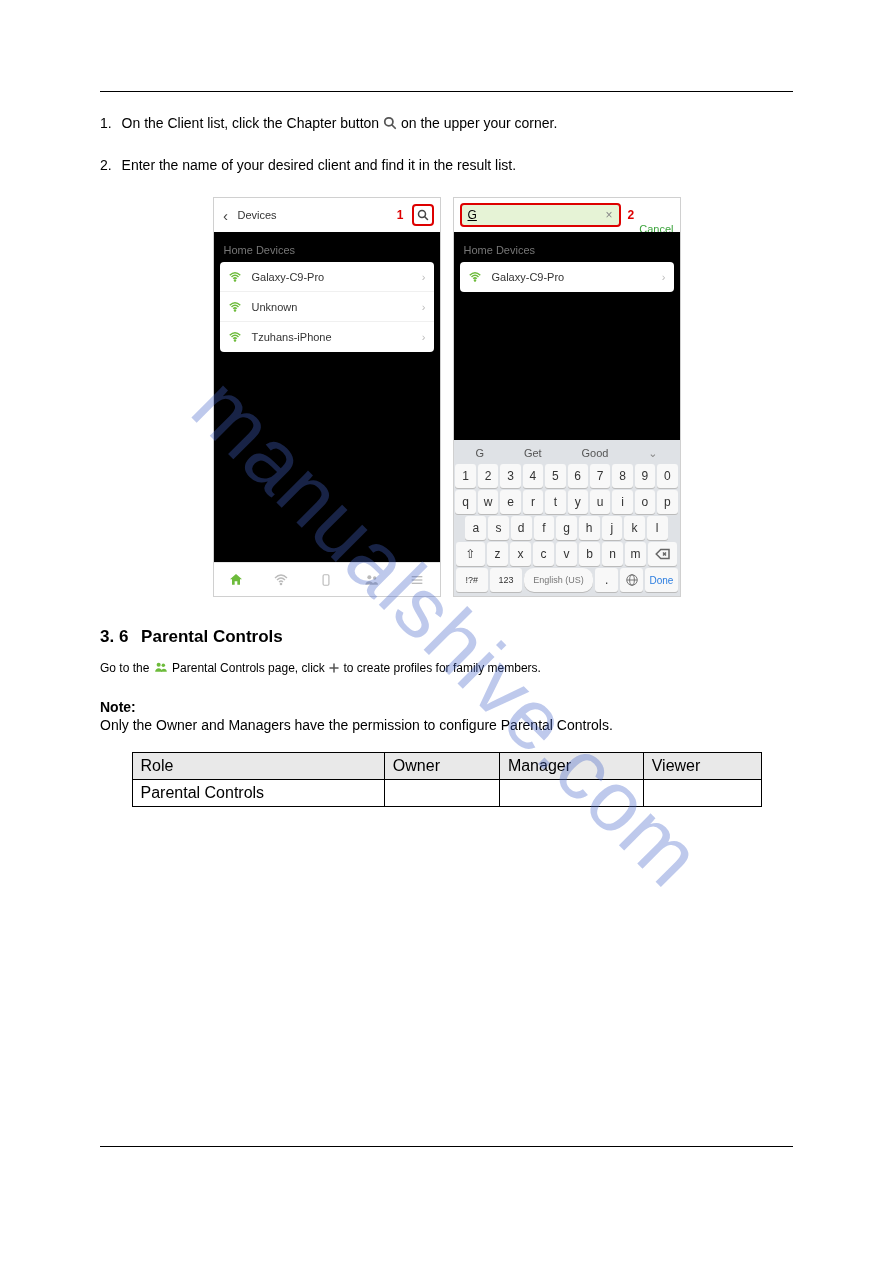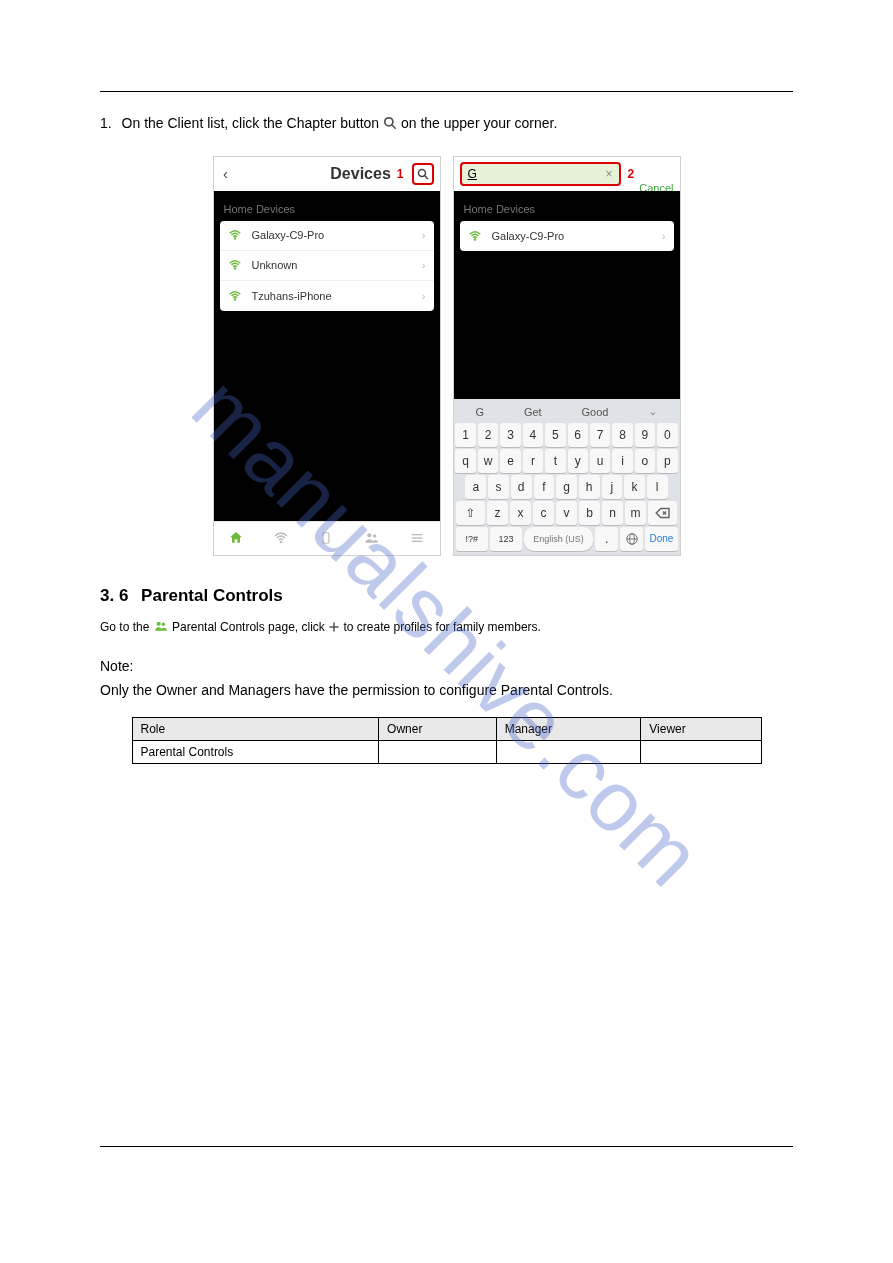--- a/index.html
+++ b/index.html
@@ -80,23 +80,23 @@
     gap: 6px;
   }
   .back-btn {
     width: 12px;
     text-align: center;
     color: #444;
     font-size: 15px;
   }
   .phone-title {
     flex: 1;
-    text-align: right;
-    font-weight: bold;
-    font-size: 16px;
+    text-align: left;
+    font-weight: normal;
+    font-size: 11px;
     color: #333;
   }
   .callout-1 {
     color: #d00;
     font-weight: bold;
     font-size: 12px;
     margin-right: 2px;
   }
   .search-btn-box {
     width: 22px;
@@ -228,27 +228,27 @@
     margin: 30px 0 12px 0;
   }
   .sec-num { margin-right: 8px; }
   .body-p {
     font-size: 12px;
     line-height: 1.5;
     margin-bottom: 20px;
   }
   .inline-parent-icon { color: #6dbb3b; vertical-align: -2px; }
 
-  .note-label { font-weight: normal; font-size: 14px; margin-bottom: 6px; }
+  .note-label { font-weight: bold; font-size: 14px; }
   .note-text { font-size: 14px; line-height: 1.5; margin-bottom: 16px; }
 
   table.roles {
     width: 630px;
     border-collapse: collapse;
-    font-size: 12px;
+    font-size: 16px;
     margin: 0 auto;
   }
   table.roles th, table.roles td {
     border: 1px solid #000;
     padding: 4px 8px;
     text-align: left;
     height: 22px;
   }
   table.roles th { background: #e9e9e9; font-weight: 400; }
   table.roles td { background: #fff; }
@@ -282,20 +282,24 @@
     <span>On the Client list, click the Chapter button</span>
     <span class="inline-icon">
       <svg width="14" height="14" viewBox="0 0 24 24" fill="none" stroke="#555" stroke-width="3" stroke-linecap="round">
           <circle cx="10" cy="10" r="7"></circle>
           <line x1="21" y1="21" x2="15" y2="15"></line>
         </svg>
     </span>
     <span>on the upper your corner.</span>
   </div>
 
+  <div class="instr">
+    <span class="instr-num">2.</span>
+    <span>Enter the name of your desired client and find it in the result list.</span>
+  </div>
 
   <div class="screenshots-row">
 
     <div class="phone">
       <div class="phone-header">
         <span class="back-btn">‹</span>
         <span class="phone-title">Devices</span>
         <span class="callout-1">1</span>
         <span class="search-btn-box">
           <svg width="12" height="12" viewBox="0 0 24 24" fill="none" stroke="#444" stroke-width="3" stroke-linecap="round">

